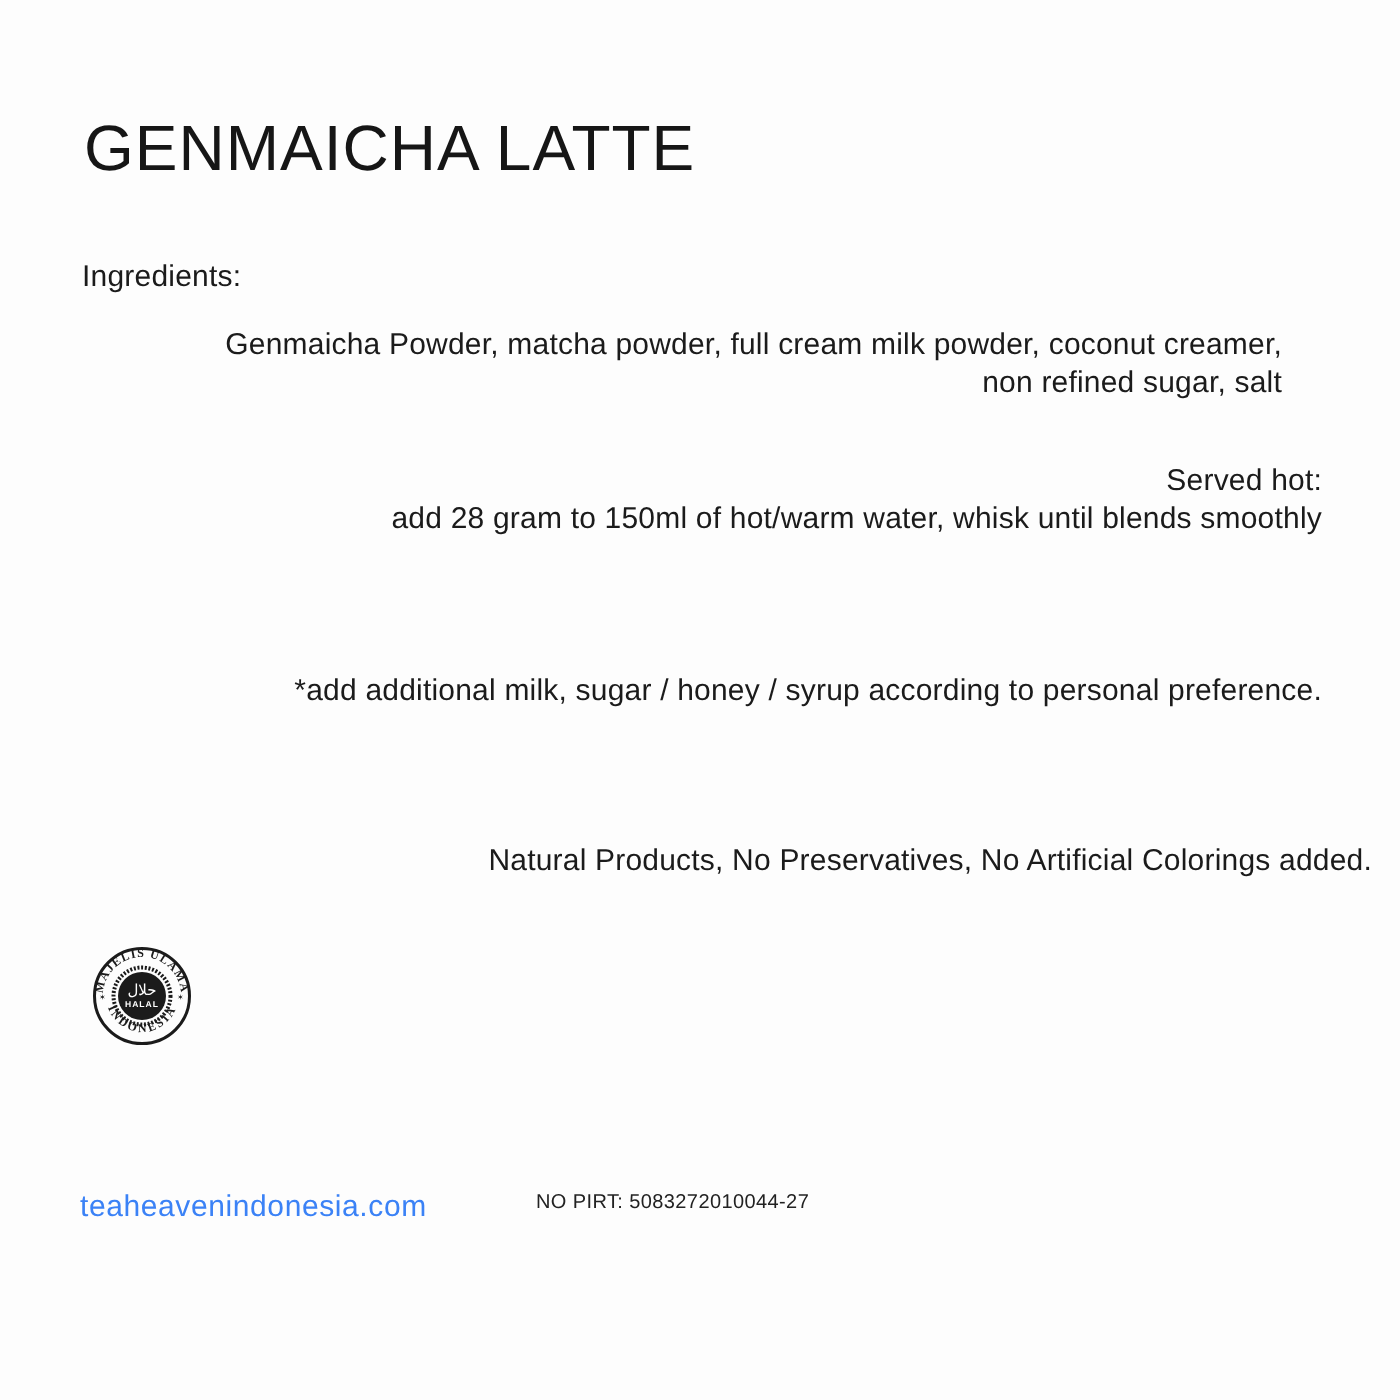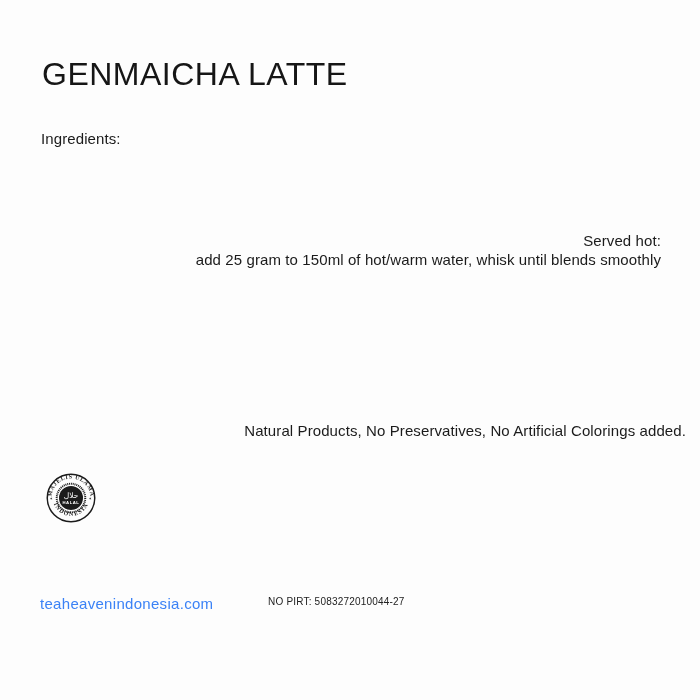--- a/index.html
+++ b/index.html
@@ -69,25 +69,28 @@
 </style>
 </head>
 <body>
 
 <div class="label-page">
 
   <div class="abs page-title">GENMAICHA LATTE</div>
 
   <div class="abs body-text ingredients-label">Ingredients:</div>
 
+  <div class="abs body-text ingredients-text">Genmaicha Powder, matcha powder, full cream milk powder, coconut creamer,
+non refined sugar, salt</div>
 
   <div class="abs body-text served-hot-block">Served hot:
-add 25 gram to 150ml of hot/warm water, whisk until blends smoothly</div>
+add 28 gram to 150ml of hot/warm water, whisk until blends smoothly</div>
 
 
+  <div class="abs body-text note-text">*add additional milk, sugar / honey / syrup according to personal preference.</div>
 
   <div class="abs body-text claims-text">Natural Products, No Preservatives, No Artificial Colorings added.</div>
 
   <div class="abs halal-stamp">
     <svg viewBox="0 0 100 100" xmlns="http://www.w3.org/2000/svg">
       <circle cx="50" cy="50" r="47.5" fill="none" stroke="#1b1b1b" stroke-width="3"></circle>
       <path id="halalArcTop" d="M 11 50 A 39 39 0 0 1 89 50" fill="none"></path>
       <path id="halalArcBottom" d="M 14 50 A 36 36 0 0 0 86 50" fill="none"></path>
       <text font-size="12" font-weight="bold" letter-spacing="1.2" fill="#1b1b1b" font-family="Liberation Serif, serif">
         <textPath href="#halalArcTop" startOffset="50%" text-anchor="middle">MAJELIS ULAMA</textPath>

